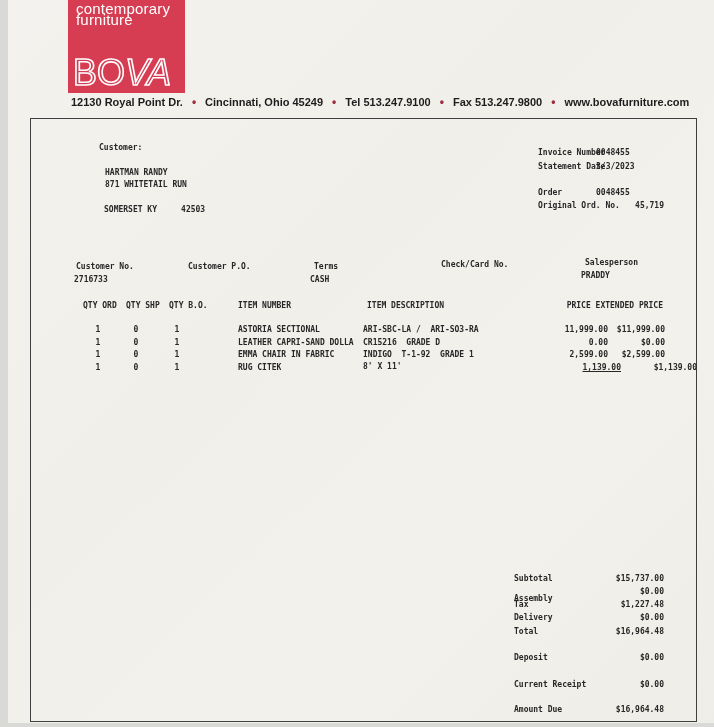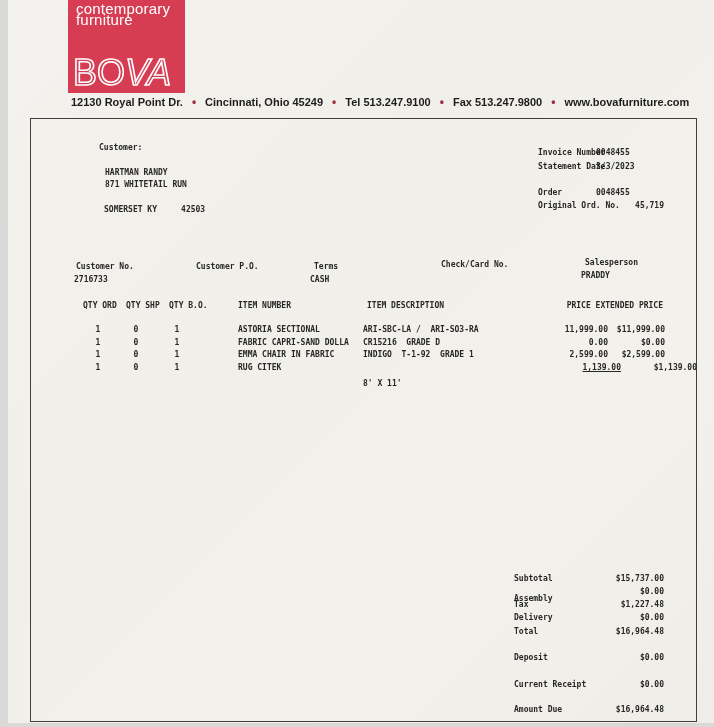--- a/index.html
+++ b/index.html
@@ -89,21 +89,21 @@
   <div class="dm" style="left:565px;top:29px;">0048455</div>
   <div class="dm" style="left:507px;top:43px;">Statement Date</div>
   <div class="dm" style="left:565px;top:43px;">3/3/2023</div>
   <div class="dm" style="left:507px;top:69px;">Order</div>
   <div class="dm" style="left:565px;top:69px;">0048455</div>
   <div class="dm" style="left:507px;top:82px;">Original Ord. No.</div>
   <div class="dm right" style="left:565px;top:82px;width:68px;">45,719</div>
 
   <div class="dm" style="left:45px;top:143px;">Customer No.</div>
   <div class="dm" style="left:43px;top:156px;">2716733</div>
-  <div class="dm" style="left:165px;top:143px;">Customer P.O.</div>
+  <div class="dm" style="left:157px;top:143px;">Customer P.O.</div>
   <div class="dm" style="left:163px;top:156px;"></div>
   <div class="dm" style="left:283px;top:143px;">Terms</div>
   <div class="dm" style="left:279px;top:156px;">CASH</div>
   <div class="dm" style="left:410px;top:141px;">Check/Card No.</div>
   <div class="dm" style="left:408px;top:154px;"></div>
   <div class="dm" style="left:554px;top:139px;">Salesperson</div>
   <div class="dm" style="left:550px;top:152px;">PRADDY</div>
 
   <div class="dm" style="left:52px;top:182px;">QTY ORD</div>
   <div class="dm" style="left:95px;top:182px;">QTY SHP</div>
@@ -118,40 +118,40 @@
     <div class="dm center" style="left:137px;top:206px;width:18px;">1</div>
     <div class="dm" style="left:207px;top:206px;">ASTORIA SECTIONAL</div>
     <div class="dm" style="left:332px;top:206px;">ARI-SBC-LA /  ARI-SO3-RA</div>
     <div class="dm right" style="left:487px;top:206px;width:90px;">11,999.00</div>
     <div class="dm right" style="left:558px;top:206px;width:76px;">$11,999.00</div>
   </div>
   <div>
     <div class="dm center" style="left:58px;top:219px;width:18px;">1</div>
     <div class="dm center" style="left:96px;top:219px;width:18px;">0</div>
     <div class="dm center" style="left:137px;top:219px;width:18px;">1</div>
-    <div class="dm" style="left:207px;top:219px;">FABRIC CAPRI-SAND DOLLA</div>
+    <div class="dm" style="left:207px;top:219px;">LEATHER CAPRI-SAND DOLLA</div>
     <div class="dm" style="left:332px;top:219px;">CR15216  GRADE D</div>
     <div class="dm right" style="left:487px;top:219px;width:90px;">0.00</div>
     <div class="dm right" style="left:558px;top:219px;width:76px;">$0.00</div>
   </div>
   <div>
     <div class="dm center" style="left:58px;top:231px;width:18px;">1</div>
     <div class="dm center" style="left:96px;top:231px;width:18px;">0</div>
     <div class="dm center" style="left:137px;top:231px;width:18px;">1</div>
     <div class="dm" style="left:207px;top:231px;">EMMA CHAIR IN FABRIC</div>
     <div class="dm" style="left:332px;top:231px;">INDIGO  T-1-92  GRADE 1</div>
     <div class="dm right" style="left:487px;top:231px;width:90px;">2,599.00</div>
     <div class="dm right" style="left:558px;top:231px;width:76px;">$2,599.00</div>
   </div>
   <div>
     <div class="dm center" style="left:58px;top:244px;width:18px;">1</div>
     <div class="dm center" style="left:96px;top:244px;width:18px;">0</div>
     <div class="dm center" style="left:137px;top:244px;width:18px;">1</div>
     <div class="dm" style="left:207px;top:244px;">RUG CITEK</div>
-    <div class="dm" style="left:332px;top:260px;">8' X 11'</div>
+    <div class="dm" style="left:332px;top:243px;">8' X 11'</div>
     <div class="dm right" style="left:500px;top:244px;width:90px;text-decoration:underline;">1,139.00</div>
     <div class="dm right" style="left:590px;top:244px;width:76px;">$1,139.00</div>
   </div>
 
   <div class="dm" style="left:483px;top:455px;">Subtotal</div>
   <div class="dm right" style="left:538px;top:455px;width:95px;">$15,737.00</div>
   <div class="dm" style="left:483px;top:468px;margin-top:7px;">Assembly</div>
   <div class="dm right" style="left:538px;top:468px;width:95px;">$0.00</div>
   <div class="dm" style="left:483px;top:481px;">Tax</div>
   <div class="dm right" style="left:538px;top:481px;width:95px;">$1,227.48</div>

